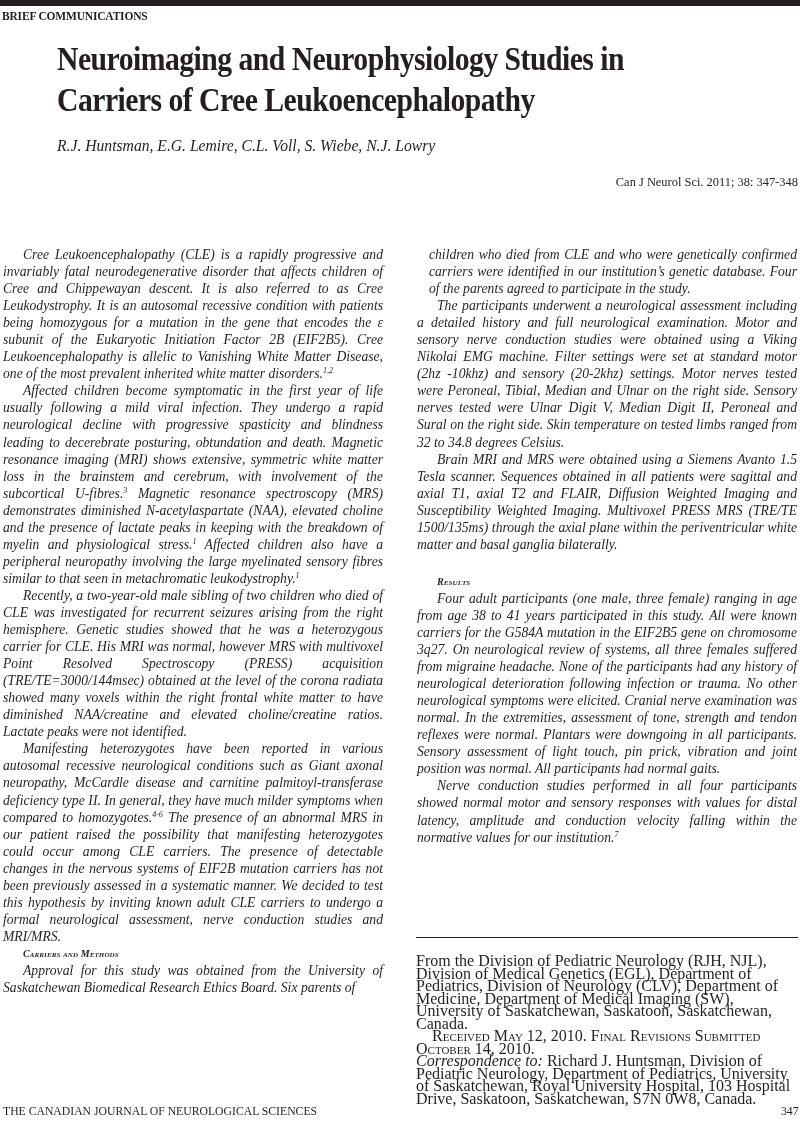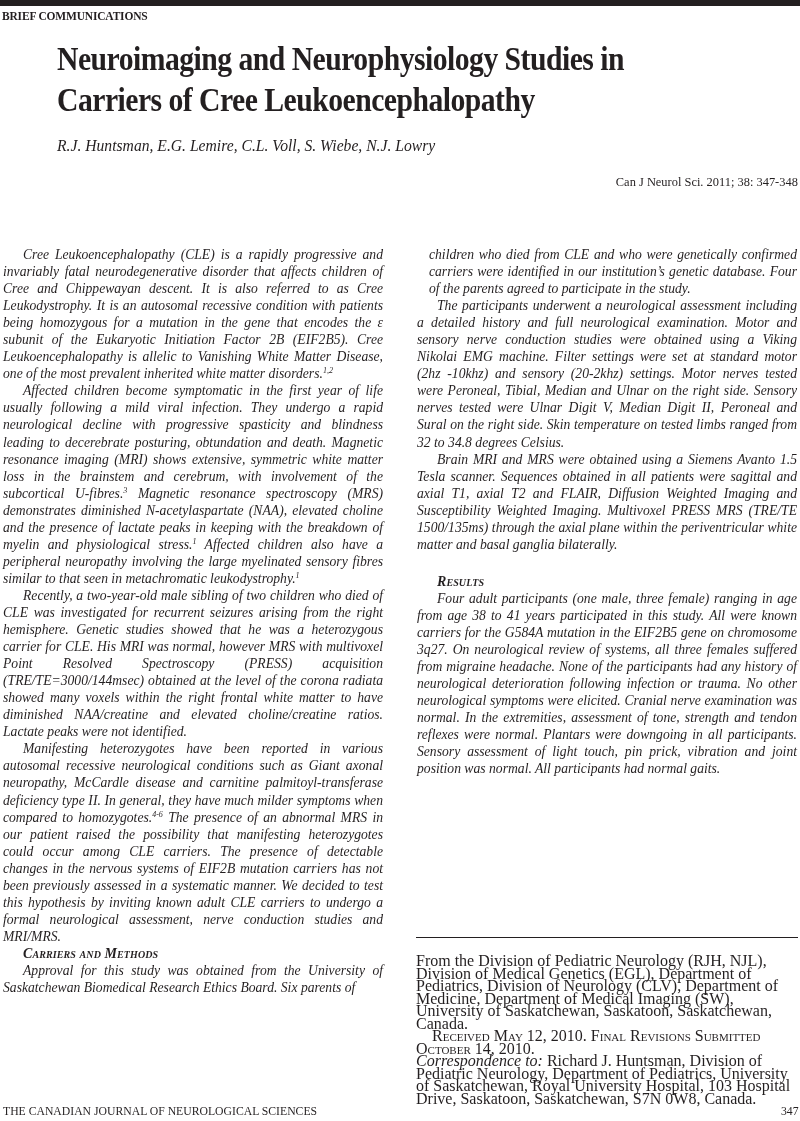--- a/index.html
+++ b/index.html
@@ -29,21 +29,21 @@
   .col {
     position: absolute; top: 246px; width: 380px; font-size: 13.65px; line-height: 17.05px;
     text-align: justify; hyphens: none; font-style: italic;
   }
   .col-left { left: 3px; }
   .col-right { left: 417px; }
   .col p { margin: 0; text-indent: 20px; }
   .col p.no-indent { text-indent: 0; margin-left: 12px; }
   .col sup { font-size: 8px; line-height: 0; vertical-align: 5px; }
   .heading {
-    margin: 13px 0 7px 0; font-weight: bold; font-variant: small-caps; font-size: 14px;
+    margin: 13px 0 7px 0; font-weight: bold; font-variant: small-caps; font-size: 10px;
     letter-spacing: 0.1px; text-indent: 0;
   }
   .footnote-rule {
     position: absolute; left: 416px; top: 937px; width: 382px; height: 0;
     border-top: 1.3px solid #231f20;
   }
   .footnote {
     position: absolute; left: 416px; top: 955px; width: 384px; font-size: 16px;
     line-height: 12.5px; color: #231f20;
   }
@@ -81,20 +81,21 @@
   <p class="heading">Carriers and Methods</p>
   <p>Approval for this study was obtained from the University of Saskatchewan Biomedical Research Ethics Board. Six parents of</p>
 </div>
 
 <div class="col col-right">
   <p class="no-indent">children who died from CLE and who were genetically confirmed carriers were identified in our institution’s genetic database. Four of the parents agreed to participate in the study.</p>
   <p>The participants underwent a neurological assessment including a detailed history and full neurological examination. Motor and sensory nerve conduction studies were obtained using a Viking Nikolai EMG machine. Filter settings were set at standard motor (2hz -10khz) and sensory (20-2khz) settings. Motor nerves tested were Peroneal, Tibial, Median and Ulnar on the right side. Sensory nerves tested were Ulnar Digit V, Median Digit II, Peroneal and Sural on the right side. Skin temperature on tested limbs ranged from 32 to 34.8 degrees Celsius.</p>
   <p>Brain MRI and MRS were obtained using a Siemens Avanto 1.5 Tesla scanner. Sequences obtained in all patients were sagittal and axial T1, axial T2 and FLAIR, Diffusion Weighted Imaging and Susceptibility Weighted Imaging. Multivoxel PRESS MRS (TRE/TE 1500/135ms) through the axial plane within the periventricular white matter and basal ganglia bilaterally.</p>
   <p class="heading" style="margin-top:20px;">Results</p>
   <p>Four adult participants (one male, three female) ranging in age from age 38 to 41 years participated in this study. All were known carriers for the G584A mutation in the EIF2B5 gene on chromosome 3q27. On neurological review of systems, all three females suffered from migraine headache. None of the participants had any history of neurological deterioration following infection or trauma. No other neurological symptoms were elicited. Cranial nerve examination was normal. In the extremities, assessment of tone, strength and tendon reflexes were normal. Plantars were downgoing in all participants. Sensory assessment of light touch, pin prick, vibration and joint position was normal. All participants had normal gaits.</p>
+  <p><span>Nerve conduction studies performed in all four participants showed normal motor and sensory responses with values for distal latency, amplitude and conduction velocity falling within the normative values for our institution.</span><sup>7</sup></p>
 </div>
 
 <div class="footnote-rule"></div>
 <div class="footnote">
   <p>From the Division of Pediatric Neurology (RJH, NJL), Division of Medical Genetics (EGL), Department of Pediatrics, Division of Neurology (CLV), Department of Medicine, Department of Medical Imaging (SW), University of Saskatchewan, Saskatoon, Saskatchewan, Canada.</p>
   <p class="indent smallcaps">Received May 12, 2010. Final Revisions Submitted October 14, 2010.</p>
   <p><em>Correspondence to:</em><span> Richard J. Huntsman, Division of Pediatric Neurology, Department of Pediatrics, University of Saskatchewan, Royal University Hospital, 103 Hospital Drive, Saskatoon, Saskatchewan, S7N 0W8, Canada.</span></p>
 </div>
 
 <div class="footer-journal">THE CANADIAN JOURNAL OF NEUROLOGICAL SCIENCES</div>

